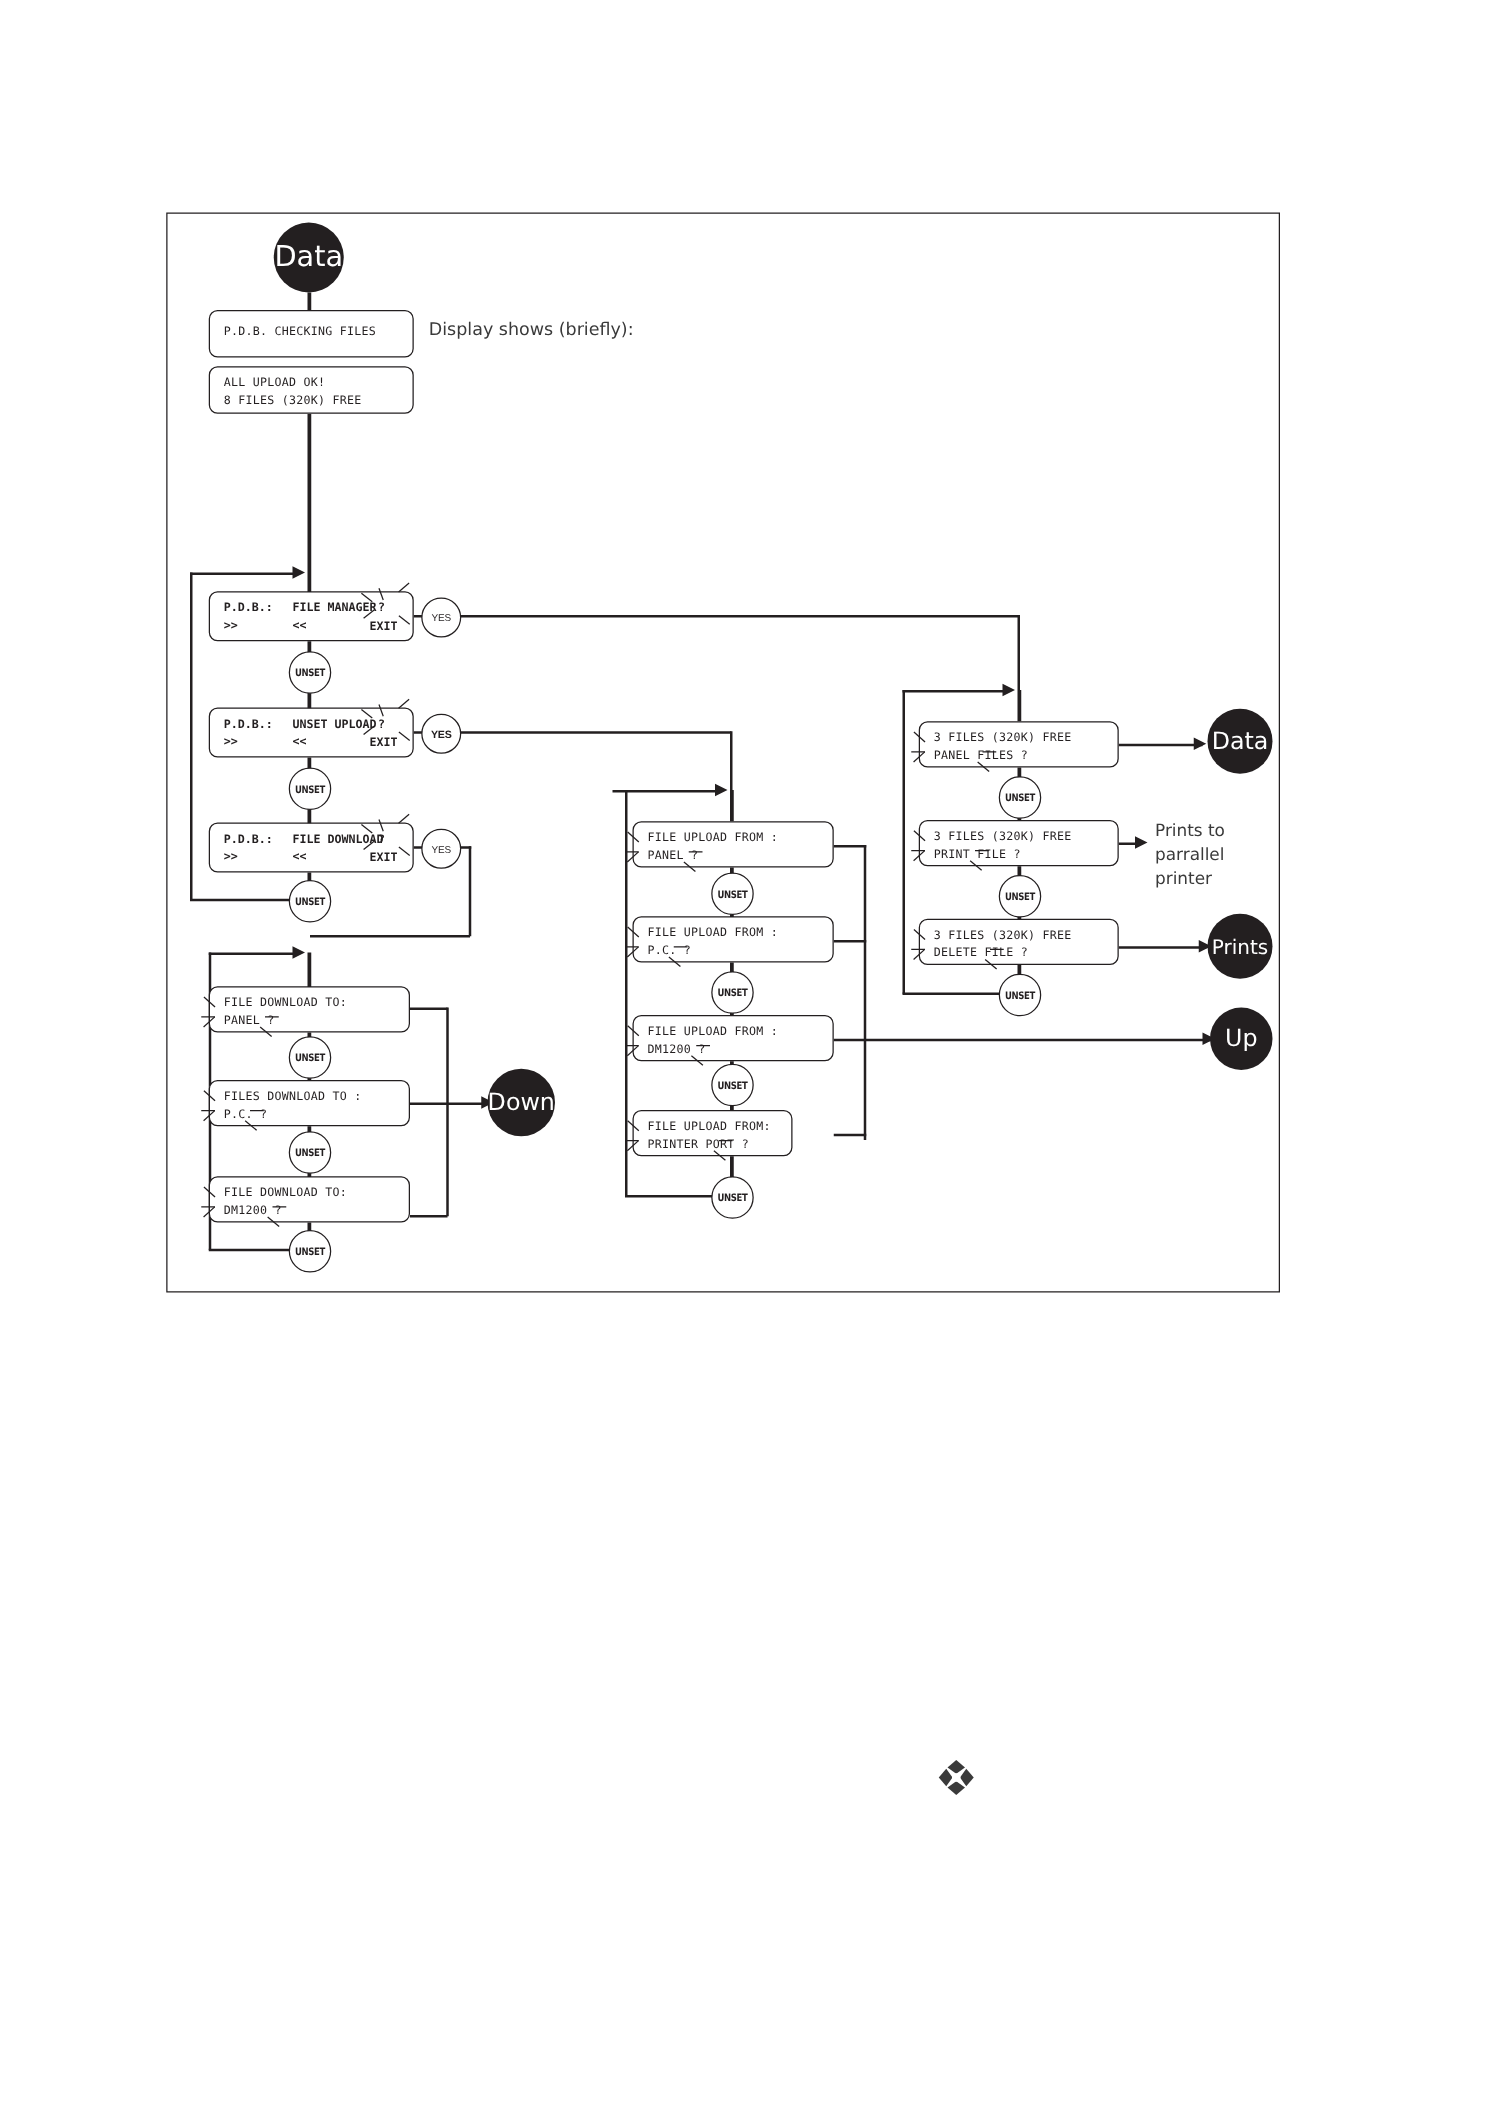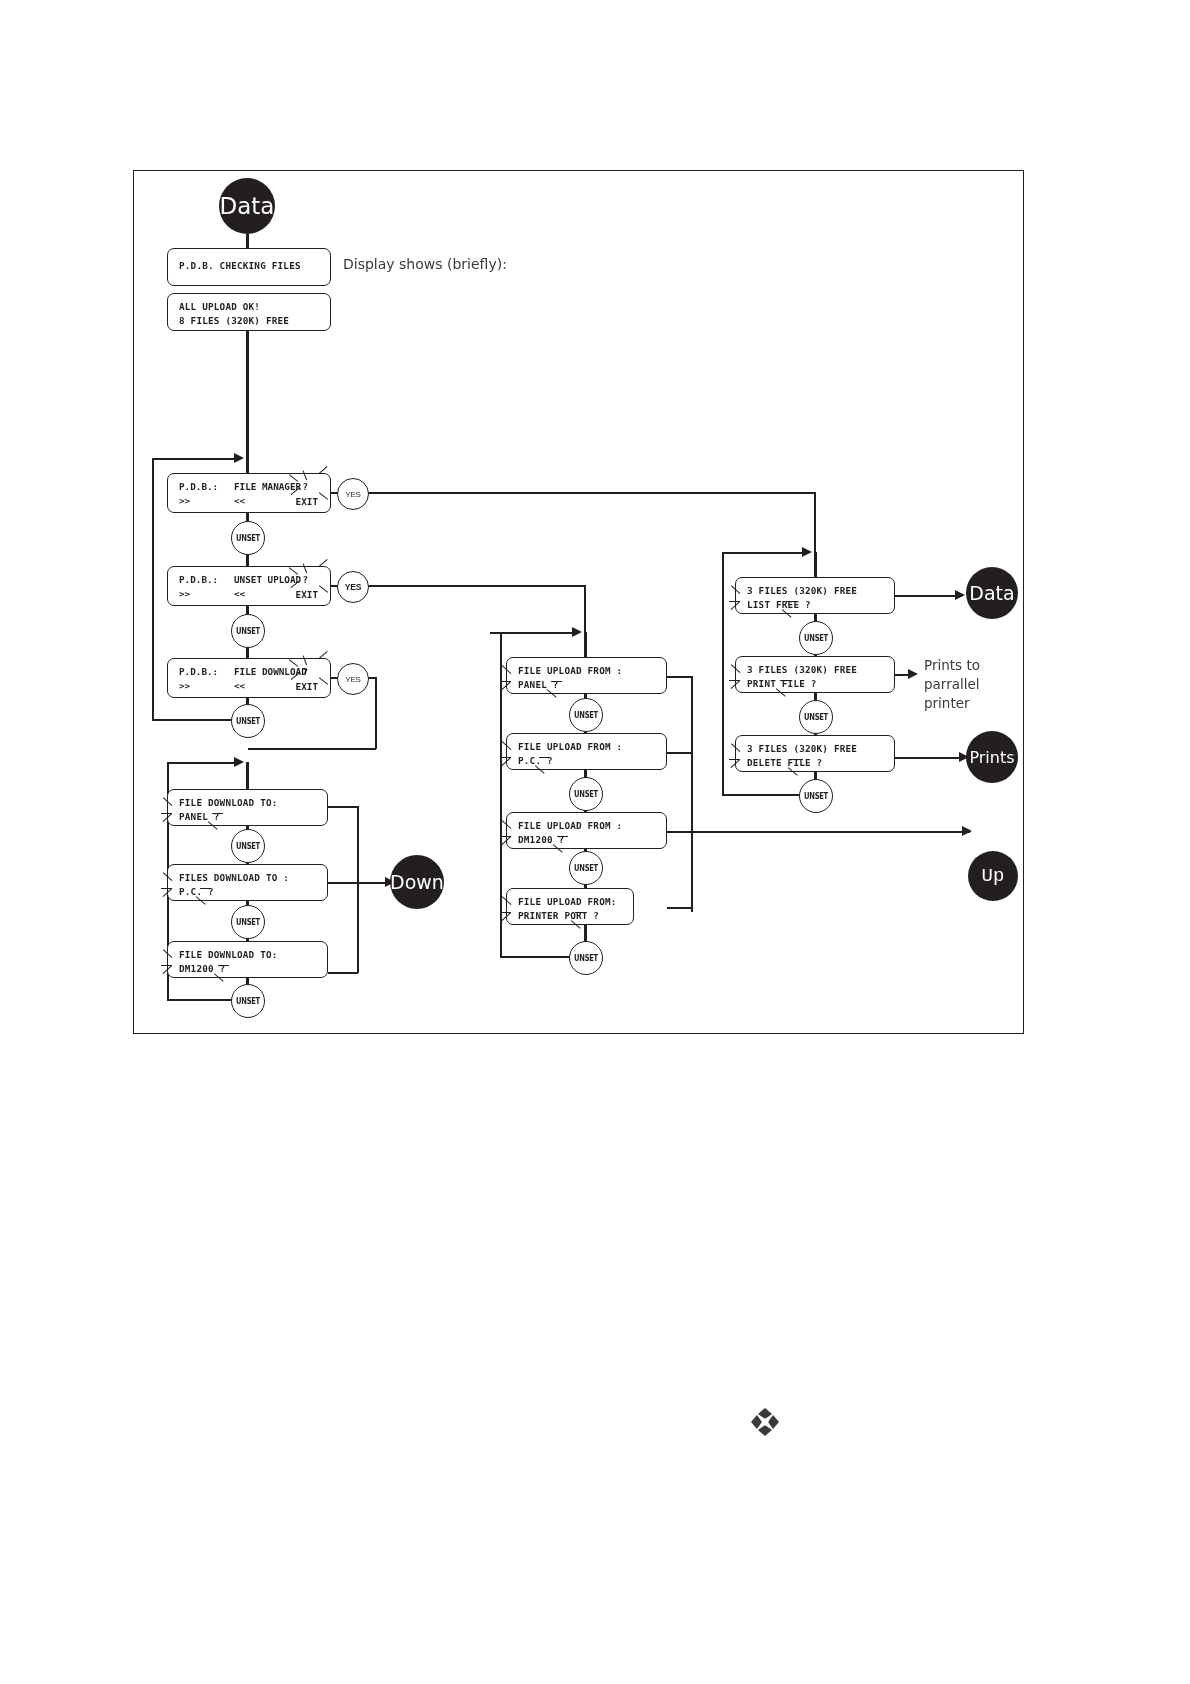--- a/index.html
+++ b/index.html
@@ -10,21 +10,21 @@
 
   
   .frame{position:absolute;left:133px;top:170px;width:889px;height:862px;
          border:1.6px solid #231f20;background:#fff;}
 
   
   .lcd{position:absolute;box-sizing:border-box;border:1.5px solid #231f20;
        border-radius:7px;background:#fff;z-index:6;}
   .lcd .l1,.lcd .l2{position:absolute;left:11px;
        font-family:"DejaVu Sans Mono", monospace;
-       font-weight:700;font-size:9.3px;letter-spacing:.2px;
+       font-weight:400;font-size:9.3px;letter-spacing:.2px;
        color:#231f20;white-space:pre;}
   .lcd .l1{top:7px;}
   .lcd .l2{top:21px;}
   .lcd.one .l1{top:11px;}
 
   
   .lcd .c-a{position:absolute;left:11px;}
   .lcd .c-b{position:absolute;left:66px;}
   .lcd .c-c{position:absolute;right:22px;}
   .lcd .r1{position:absolute;top:7px;font-family:"DejaVu Sans Mono",monospace;
@@ -342,31 +342,31 @@
   <div class="ln lnv" style="left:500px;top:632px;height:325px;"></div>
   <div class="ln lnh" style="left:500px;top:956px;width:70px;"></div>
 
   <div class="ln lnh" style="left:667px;top:676px;width:26px;"></div>
   <div class="ln lnv" style="left:691px;top:676px;height:236px;"></div>
   <div class="ln lnh" style="left:667px;top:752px;width:26px;"></div>
   <div class="ln lnh" style="left:667px;top:907px;width:26px;"></div>
   <div class="ln lnh" style="left:667px;top:831px;width:303px;"></div>
   <div class="ar r" style="left:962px;top:826px;"></div>
 
-  <div class="key" style="left:968px;top:851px;width:50px;height:50px;font-size:19px;font-family:Liberation Mono, monospace;">
+  <div class="key" style="left:968px;top:806px;width:50px;height:50px;font-size:19px;">
     <span>Up</span>
   </div>
 
   <div class="ar r" style="left:802px;top:547px;"></div>
   <div class="ln lnh" style="left:722px;top:552px;width:82px;"></div>
   <div class="ln lnvb" style="left:814px;top:552px;height:25px;"></div>
 
   <div class="lcd" style="left:735px;top:577px;width:160px;height:37px;">
     <div class="l1">3 FILES (320K) FREE</div>
-    <div class="l2">LIST FREE ?</div>
+    <div class="l2">PANEL FILES ?</div>
   </div>
   <div class="spark" style="left:731px;top:581px;">
     <i style="left:0;top:4px;width:12px;transform:rotate(42deg);"></i>
     <i style="left:-2px;top:20px;width:11px;transform:rotate(0deg);"></i>
     <i style="left:0;top:28px;width:12px;transform:rotate(-42deg);"></i>
     <i style="left:55px;top:20px;width:11px;transform:rotate(0deg);"></i>
     <i style="left:51px;top:28px;width:12px;transform:rotate(40deg);"></i>
   </div>
 
   <div class="unset" style="left:799px;top:621px;">

